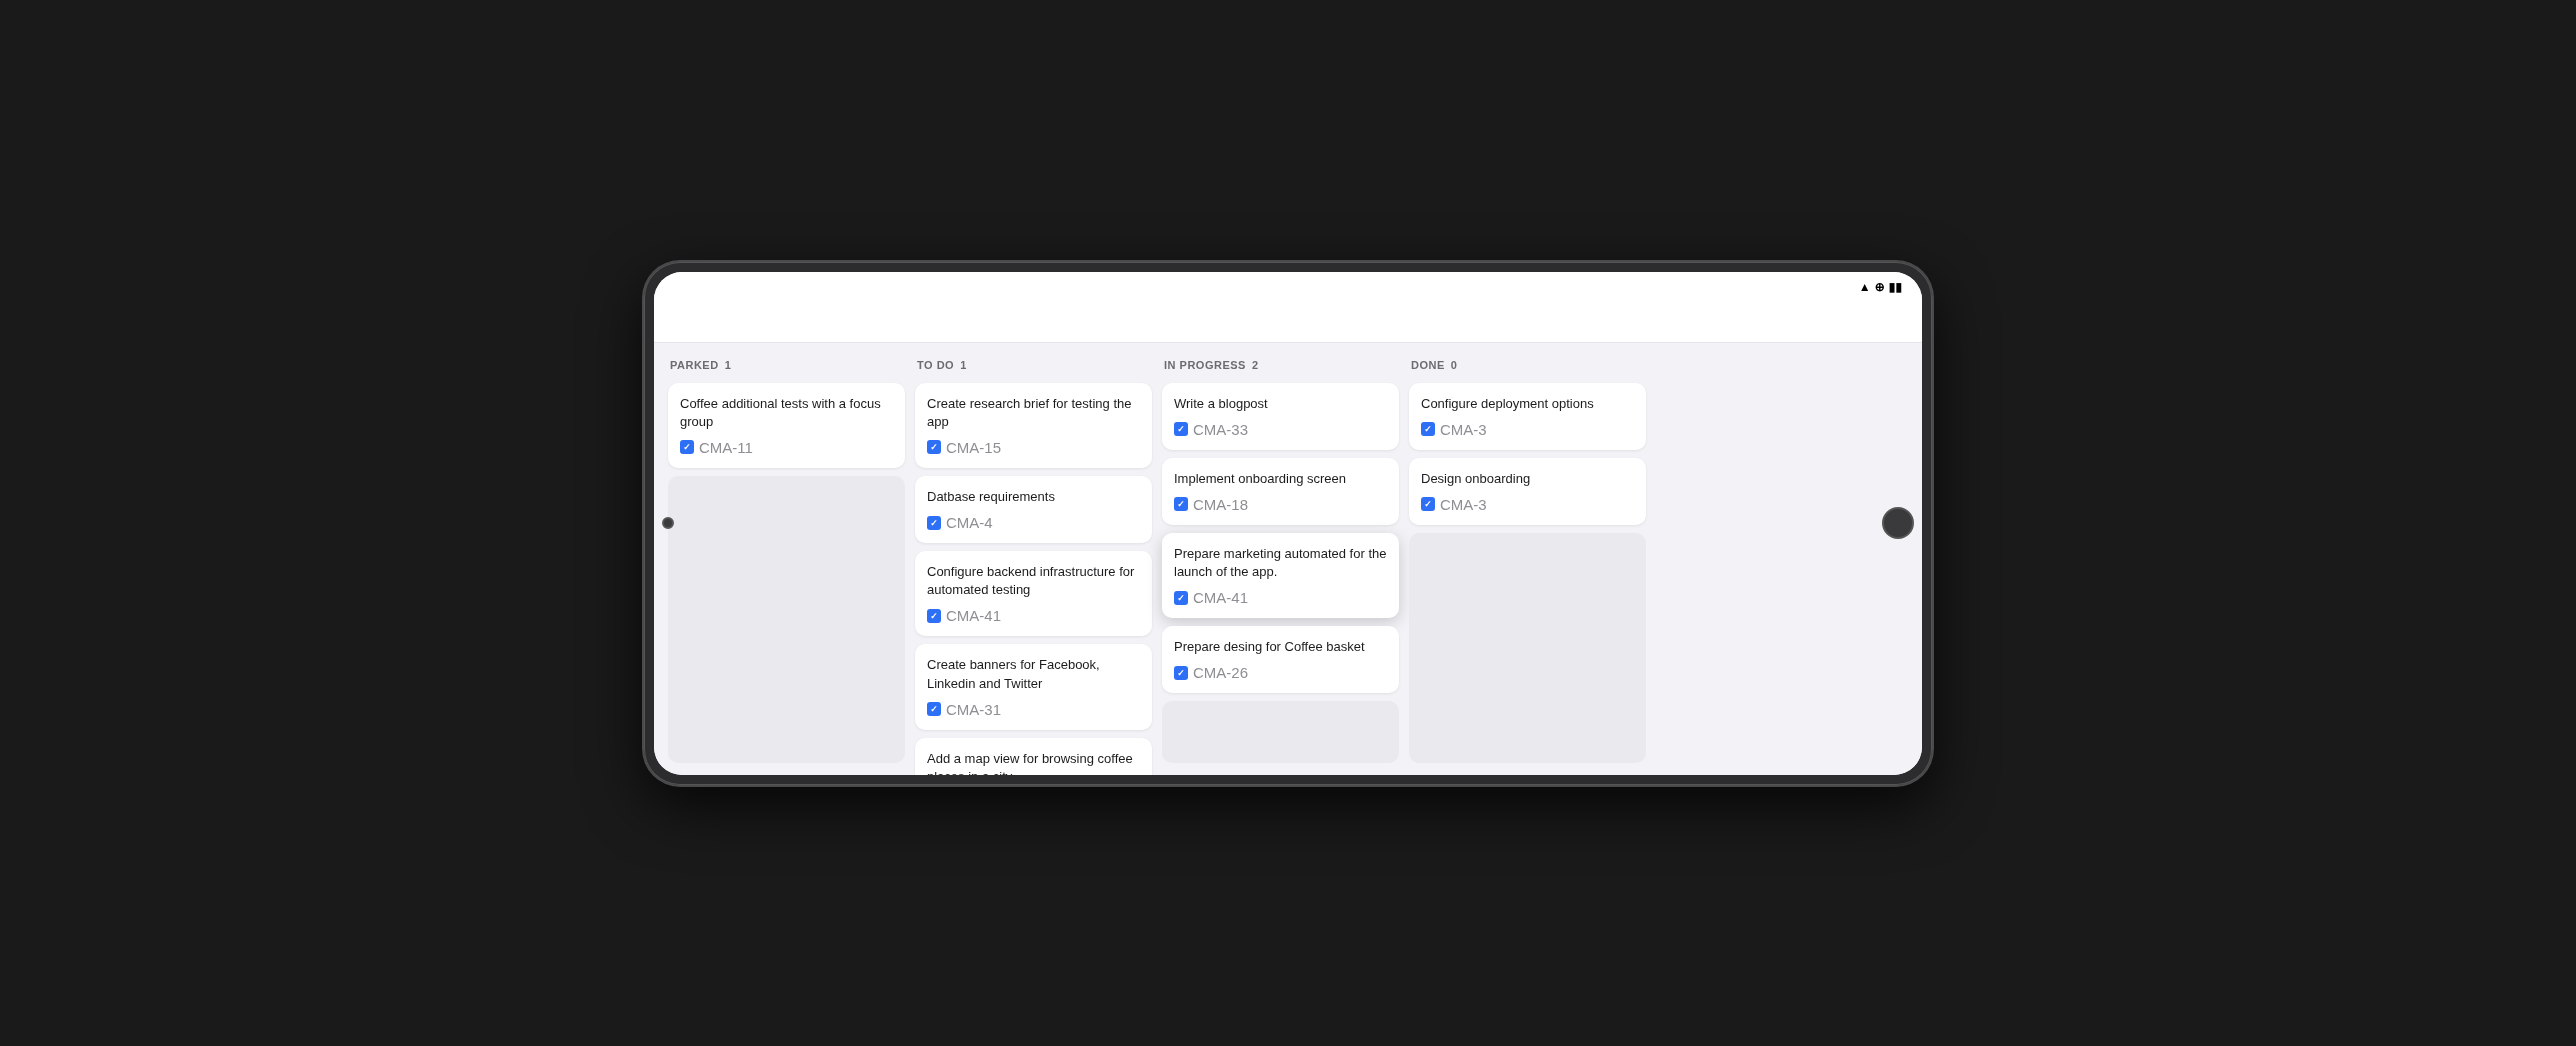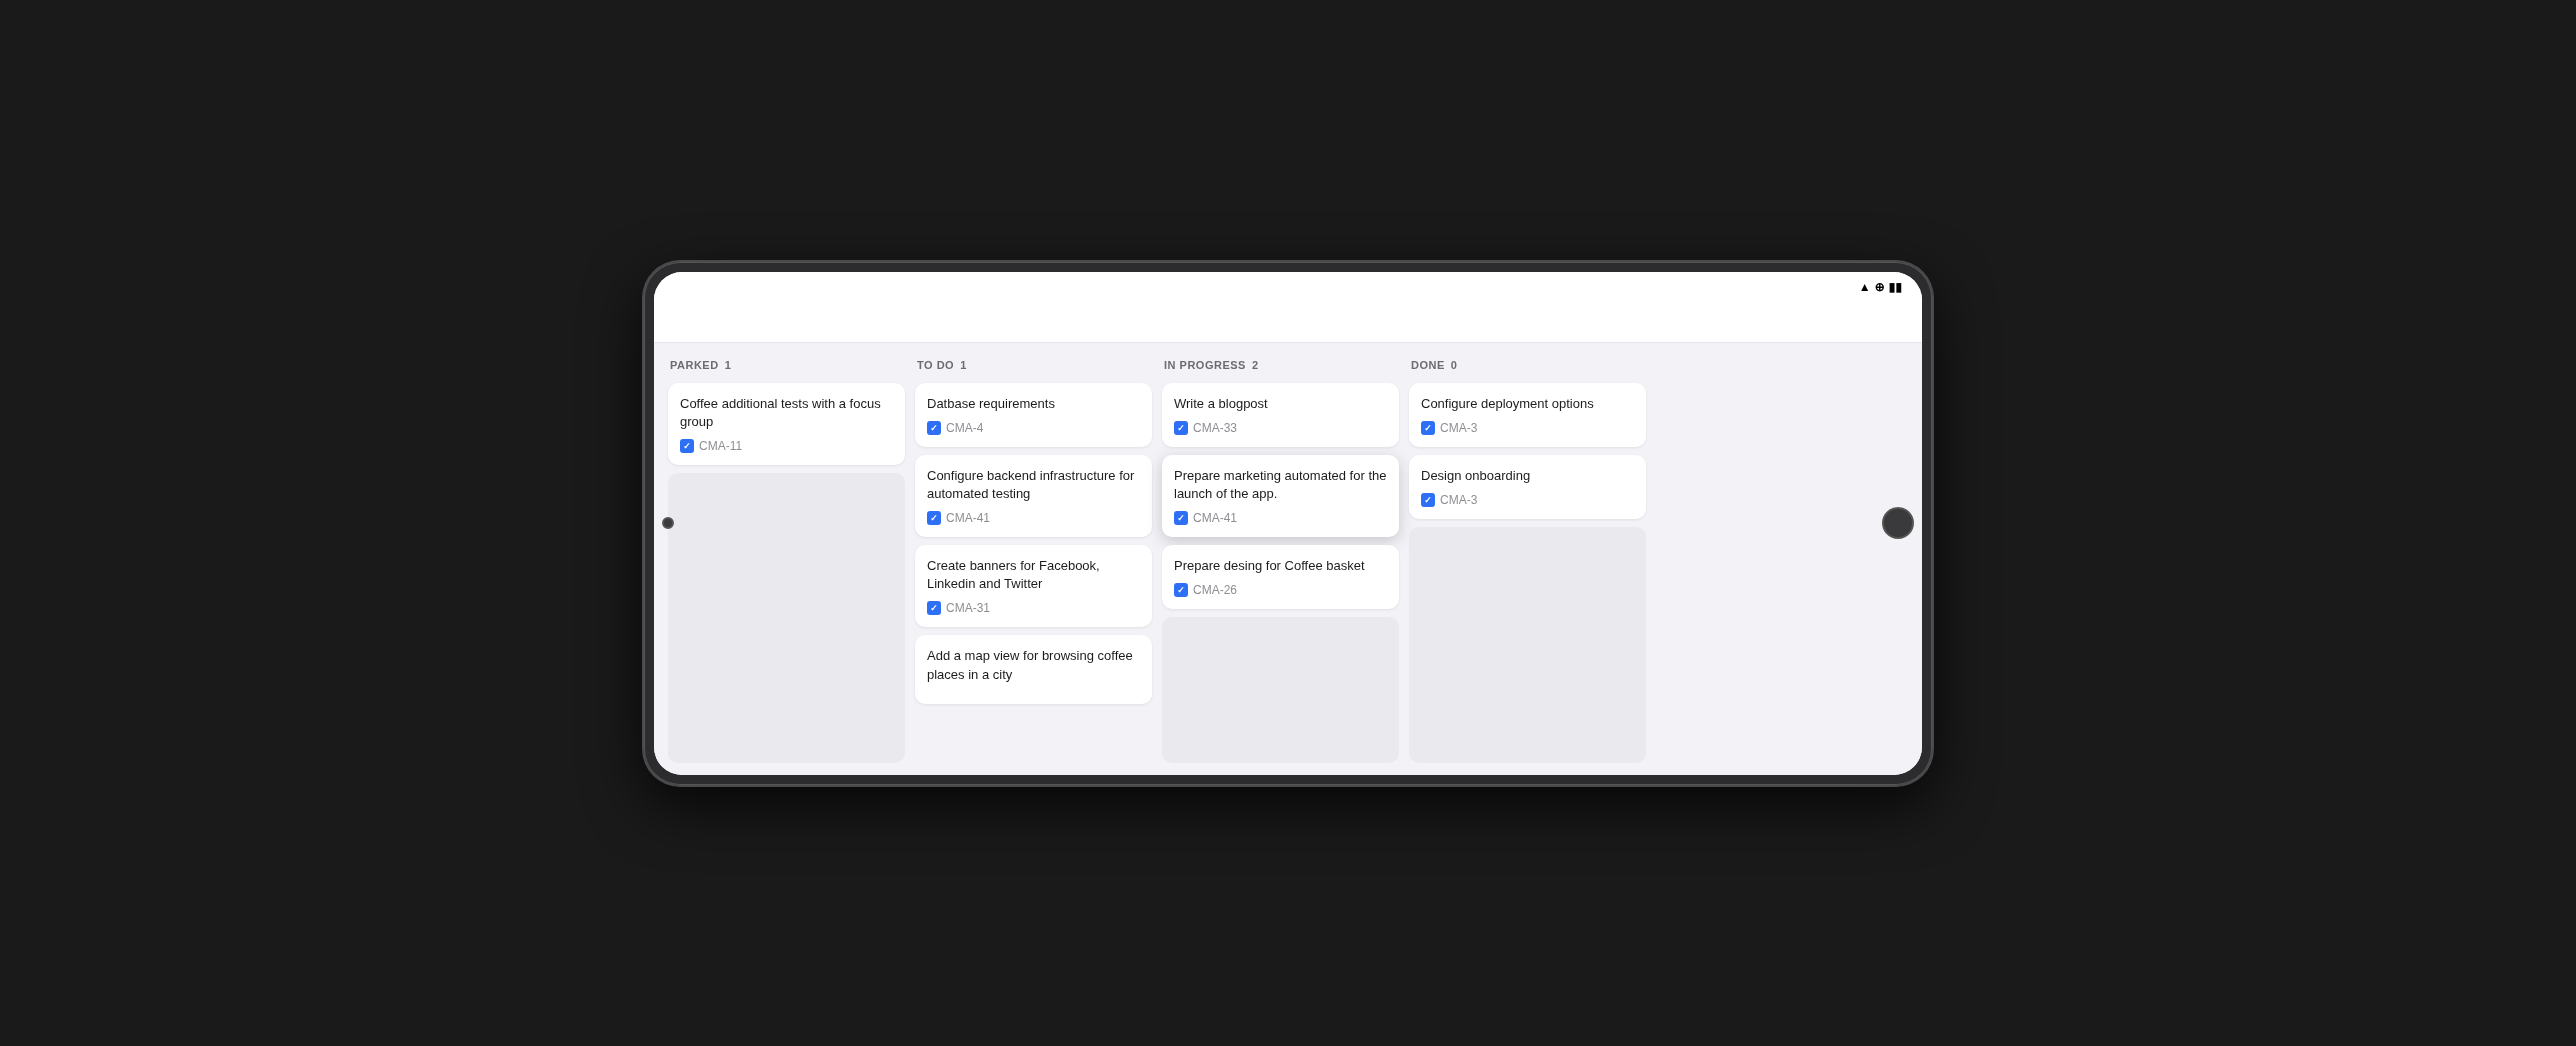--- a/index.html
+++ b/index.html
@@ -235,21 +235,21 @@
     }
 
     .card-checkbox::after {
       content: '✓';
       color: #fff;
       font-size: 9px;
       font-weight: 700;
     }
 
     .card-id {
-      font-size: 12px;
+      font-size: 15px;
       color: #8e8e93;
       font-weight: 500;
       text-align: right;
     }
 
     .column-footer {
       background: #e9e9ee;
       border-radius: 10px;
       flex: 1;
       min-height: 40px;
@@ -301,20 +301,27 @@
             </div>
           </div>
           <div class="column-footer"></div>
         </div>
         <div class="kanban-column">
           <div class="column-header">
             <span class="column-title">TO DO</span>
             <span class="column-count">1</span>
           </div>
           <div class="card">
+            <div class="card-title">Create research brief for testing the app</div>
+            <div class="card-id-row">
+              <div class="card-checkbox"></div>
+              <span class="card-id">CMA-15</span>
+            </div>
+          </div>
+          <div class="card">
             <div class="card-title">Datbase requirements</div>
             <div class="card-id-row">
               <div class="card-checkbox"></div>
               <span class="card-id">CMA-4</span>
             </div>
           </div>
           <div class="card">
             <div class="card-title">Configure backend infrastructure for automated testing</div>
             <div class="card-id-row">
               <div class="card-checkbox"></div>
@@ -335,20 +342,27 @@
         <div class="kanban-column">
           <div class="column-header">
             <span class="column-title">IN PROGRESS</span>
             <span class="column-count">2</span>
           </div>
           <div class="card">
             <div class="card-title">Write a blogpost</div>
             <div class="card-id-row">
               <div class="card-checkbox"></div>
               <span class="card-id">CMA-33</span>
+            </div>
+          </div>
+          <div class="card">
+            <div class="card-title">Implement onboarding screen</div>
+            <div class="card-id-row">
+              <div class="card-checkbox"></div>
+              <span class="card-id">CMA-18</span>
             </div>
           </div>
           <div class="card highlighted">
             <div class="card-title">Prepare marketing automated for the launch of the app.</div>
             <div class="card-id-row">
               <div class="card-checkbox"></div>
               <span class="card-id">CMA-41</span>
             </div>
           </div>
           <div class="card">

